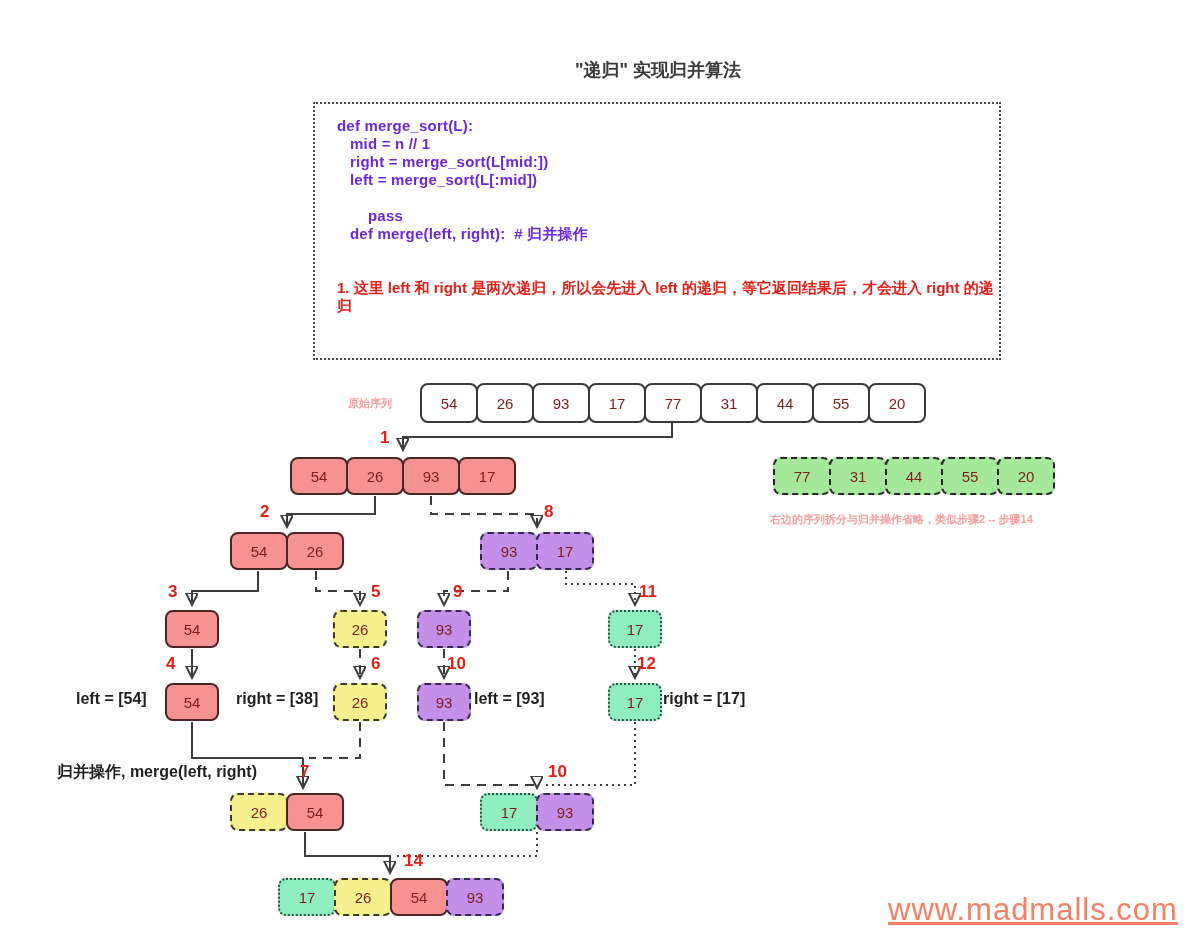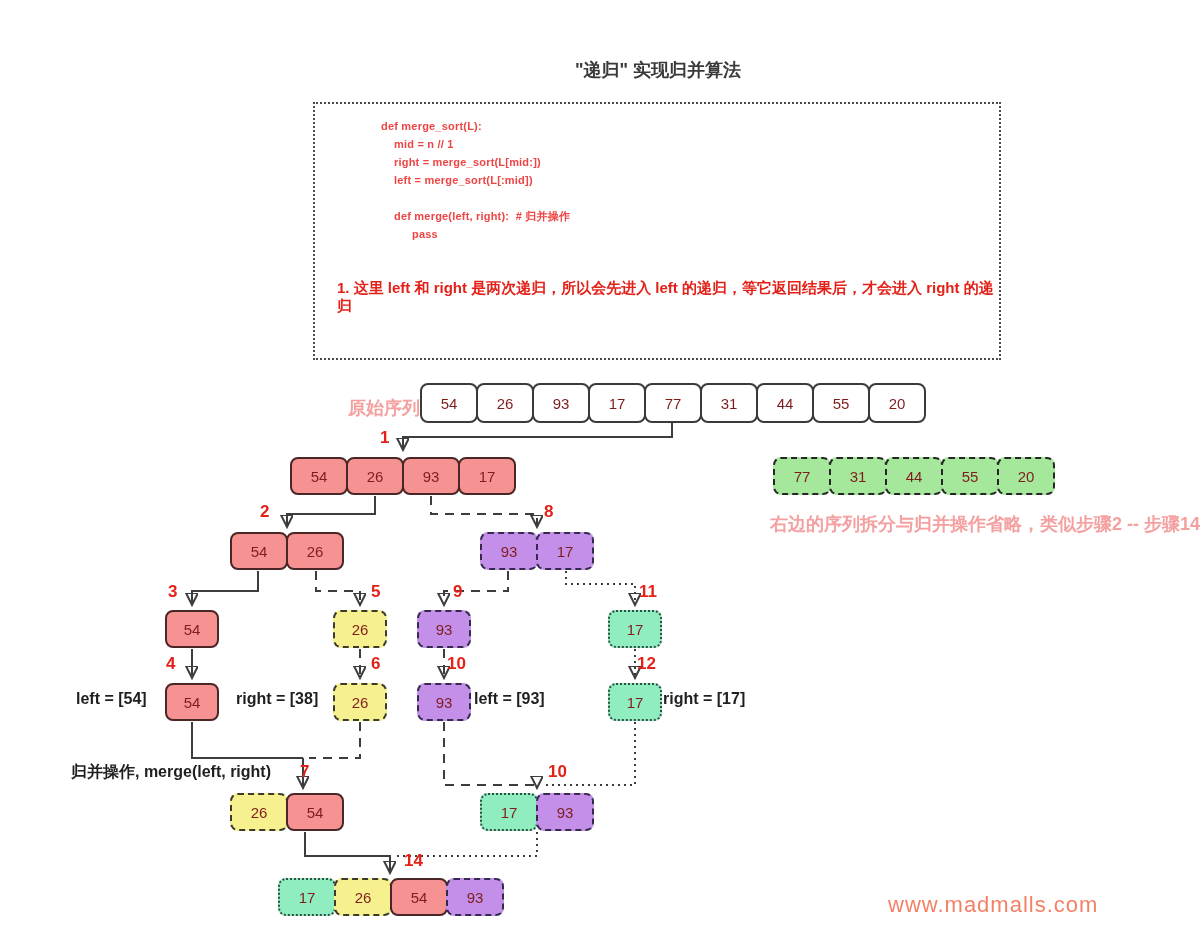--- a/index.html
+++ b/index.html
@@ -10,22 +10,22 @@
   .abs{position:absolute;}
 
   
   #title{left:313px;top:58px;width:690px;text-align:center;
     font-size:18px;font-weight:bold;color:#3a3a3a;}
 
   
   #code-box{left:313px;top:102px;width:688px;height:258px;
     border:2px dotted #4a4a4a;box-sizing:border-box;
     padding:13px 14px 0 22px;}
-  .code-line{white-space:pre;font-size:11px;font-weight:bold;color:#ef4444;
-    line-height:18px;min-height:18px;letter-spacing:0.2px;margin-left:44px;}
+  .code-line{white-space:pre;font-size:15px;font-weight:bold;color:#6d28d9;
+    line-height:18px;min-height:18px;letter-spacing:0.2px;}
   .ind1{padding-left:13px;}
   .ind2{padding-left:31px;}
   .code-note{font-size:15px;font-weight:bold;color:#e32119;width:662px;
     line-height:18px;}
   #note-1{margin-top:18px;}
 
   
   .grp{display:flex;position:absolute;}
   .box{box-sizing:border-box;width:58px;height:38px;border-radius:8px;
     display:flex;align-items:center;justify-content:center;
@@ -73,27 +73,27 @@
   #step-12{left:637px;top:654px;}
   #step-13{left:548px;top:762px;}
   #step-14{left:404px;top:851px;}
 
   
   .blk-label{position:absolute;font-size:16px;font-weight:bold;color:#1f1f1f;}
   #lbl-left54 {left:76px; top:690px;}
   #lbl-right26{left:236px;top:690px;}
   #lbl-left93 {left:474px;top:690px;}
   #lbl-right17{left:663px;top:690px;}
-  #lbl-merge  {left:71px; top:762px;}
-
-  .pink-label{position:absolute;font-size:18px;font-weight:bold;color:#f5a0a0;}
+  #lbl-merge  {left:57px; top:762px;}
+
+  .pink-label{position:absolute;font-size:11px;font-weight:bold;color:#f5a0a0;}
   #lbl-origseq{left:348px;top:396px;}
   #lbl-rightnote{left:770px;top:512px;}
 
-  #watermark{left:888px;top:892px;font-size:22px;color:#f48165;letter-spacing:1px;}
+  #watermark{left:888px;top:892px;font-size:31px;color:#f48165;letter-spacing:1px;text-decoration:underline;}
 
   #wires{position:absolute;left:0;top:0;width:1203px;height:948px;}
   #wires path{fill:none;stroke:#3d3d3d;stroke-width:2;}
   #wires path.dash{stroke-dasharray:9 7;}
   #wires path.dot{stroke-dasharray:2 4;}
 </style>
 </head>
 <body>
 
 <svg id="wires" viewBox="0 0 1203 948">
@@ -123,22 +123,22 @@
 </svg>
 
 <div class="abs" id="title">"递归" 实现归并算法</div>
 
 <div class="abs" id="code-box">
   <div class="code-line">def merge_sort(L):</div>
   <div class="code-line ind1">mid = n // 1</div>
   <div class="code-line ind1">right = merge_sort(L[mid:])</div>
   <div class="code-line ind1">left = merge_sort(L[:mid])</div>
   <div class="code-line"></div>
+  <div class="code-line ind2">pass</div>
   <div class="code-line ind1">def merge(left, right):  # 归并操作</div>
-  <div class="code-line ind2">pass</div>
   <div class="code-line"></div>
   <div class="code-note" id="note-1">1. 这里 left 和 right 是两次递归，所以会先进入 left 的递归，等它返回结果后，才会进入 right 的递归</div>
 </div>
 
 <div class="pink-label" id="lbl-origseq">原始序列</div>
 <div class="grp row0" id="grp-original">
     <div class="box white">54</div>
     <div class="box white">26</div>
     <div class="box white">93</div>
     <div class="box white">17</div>

